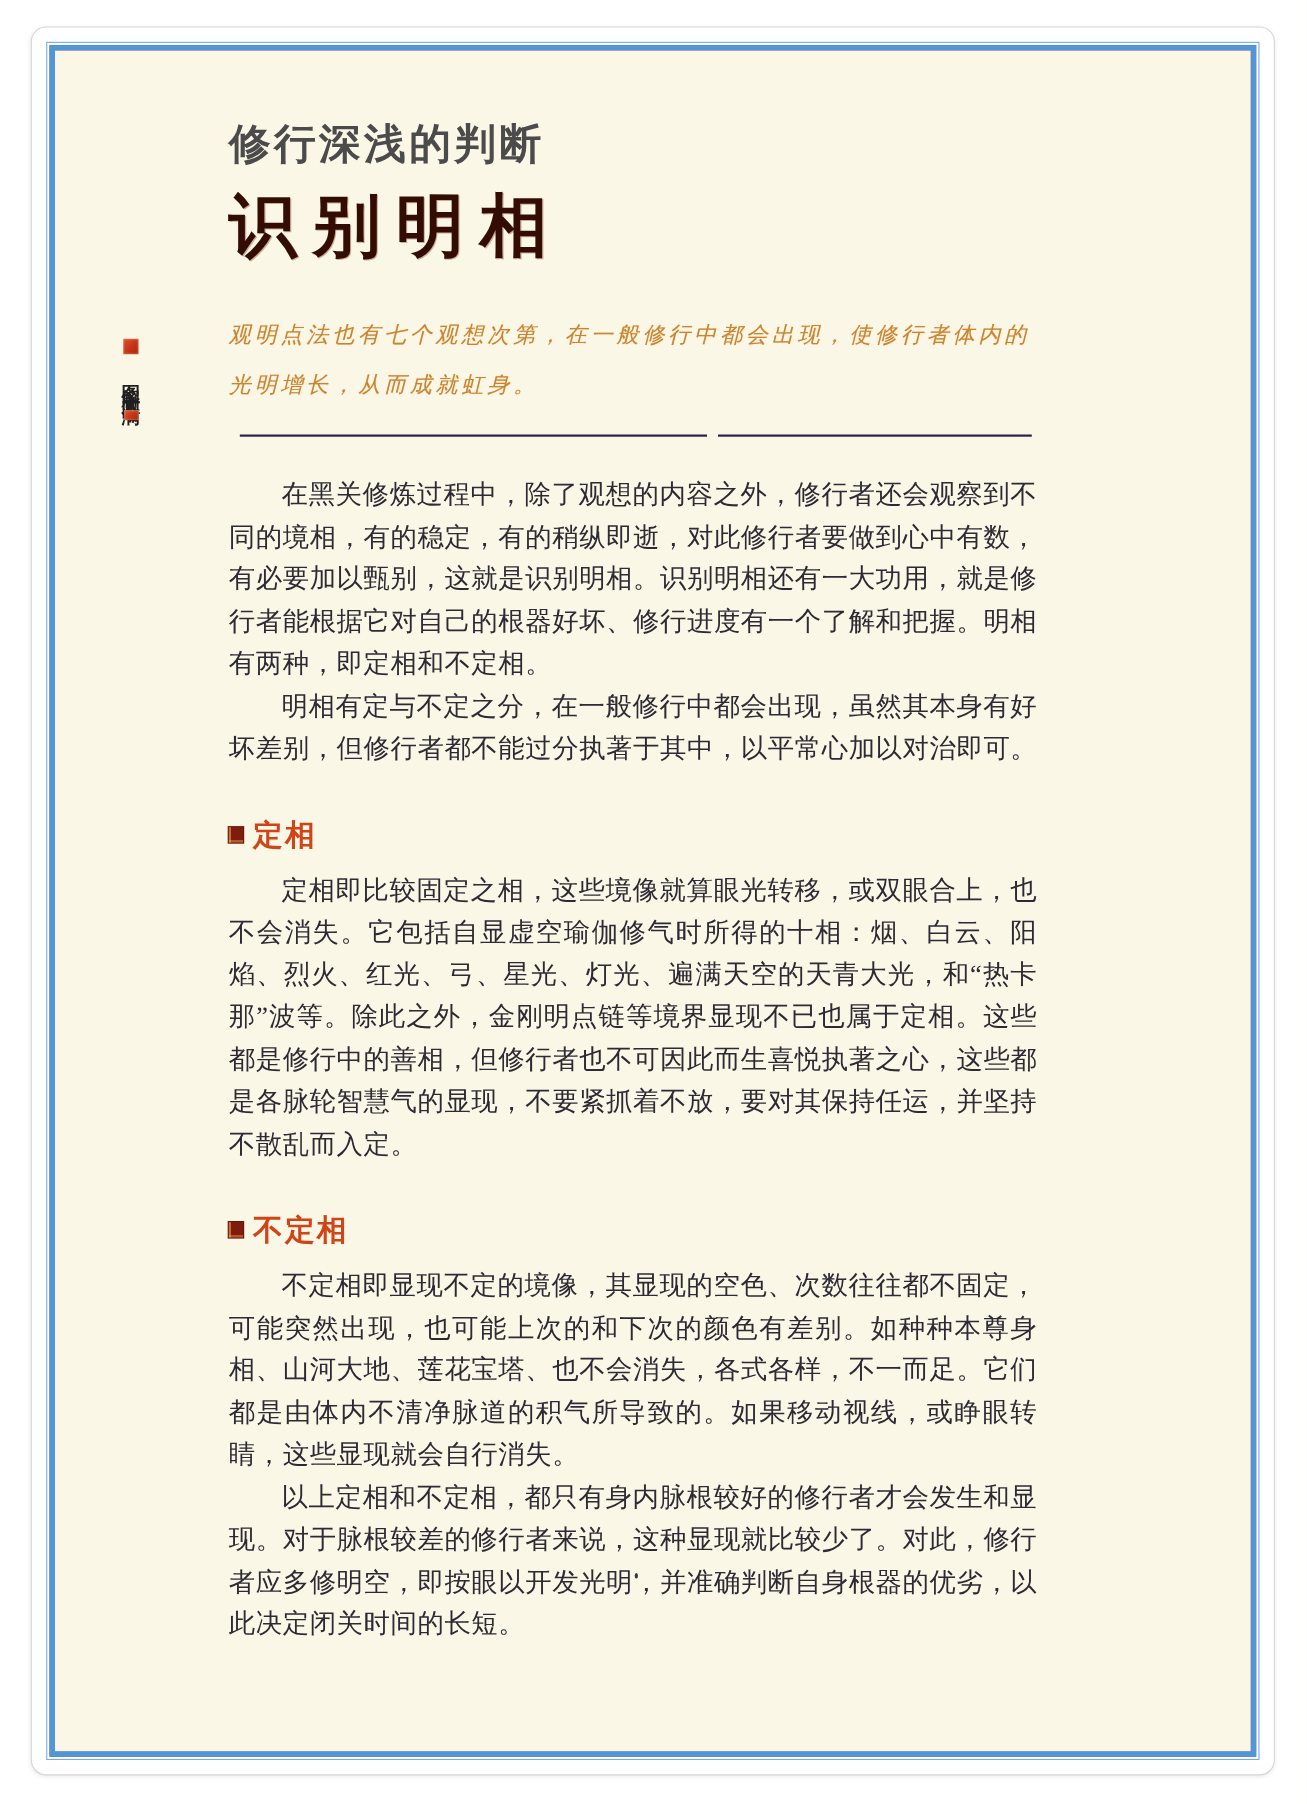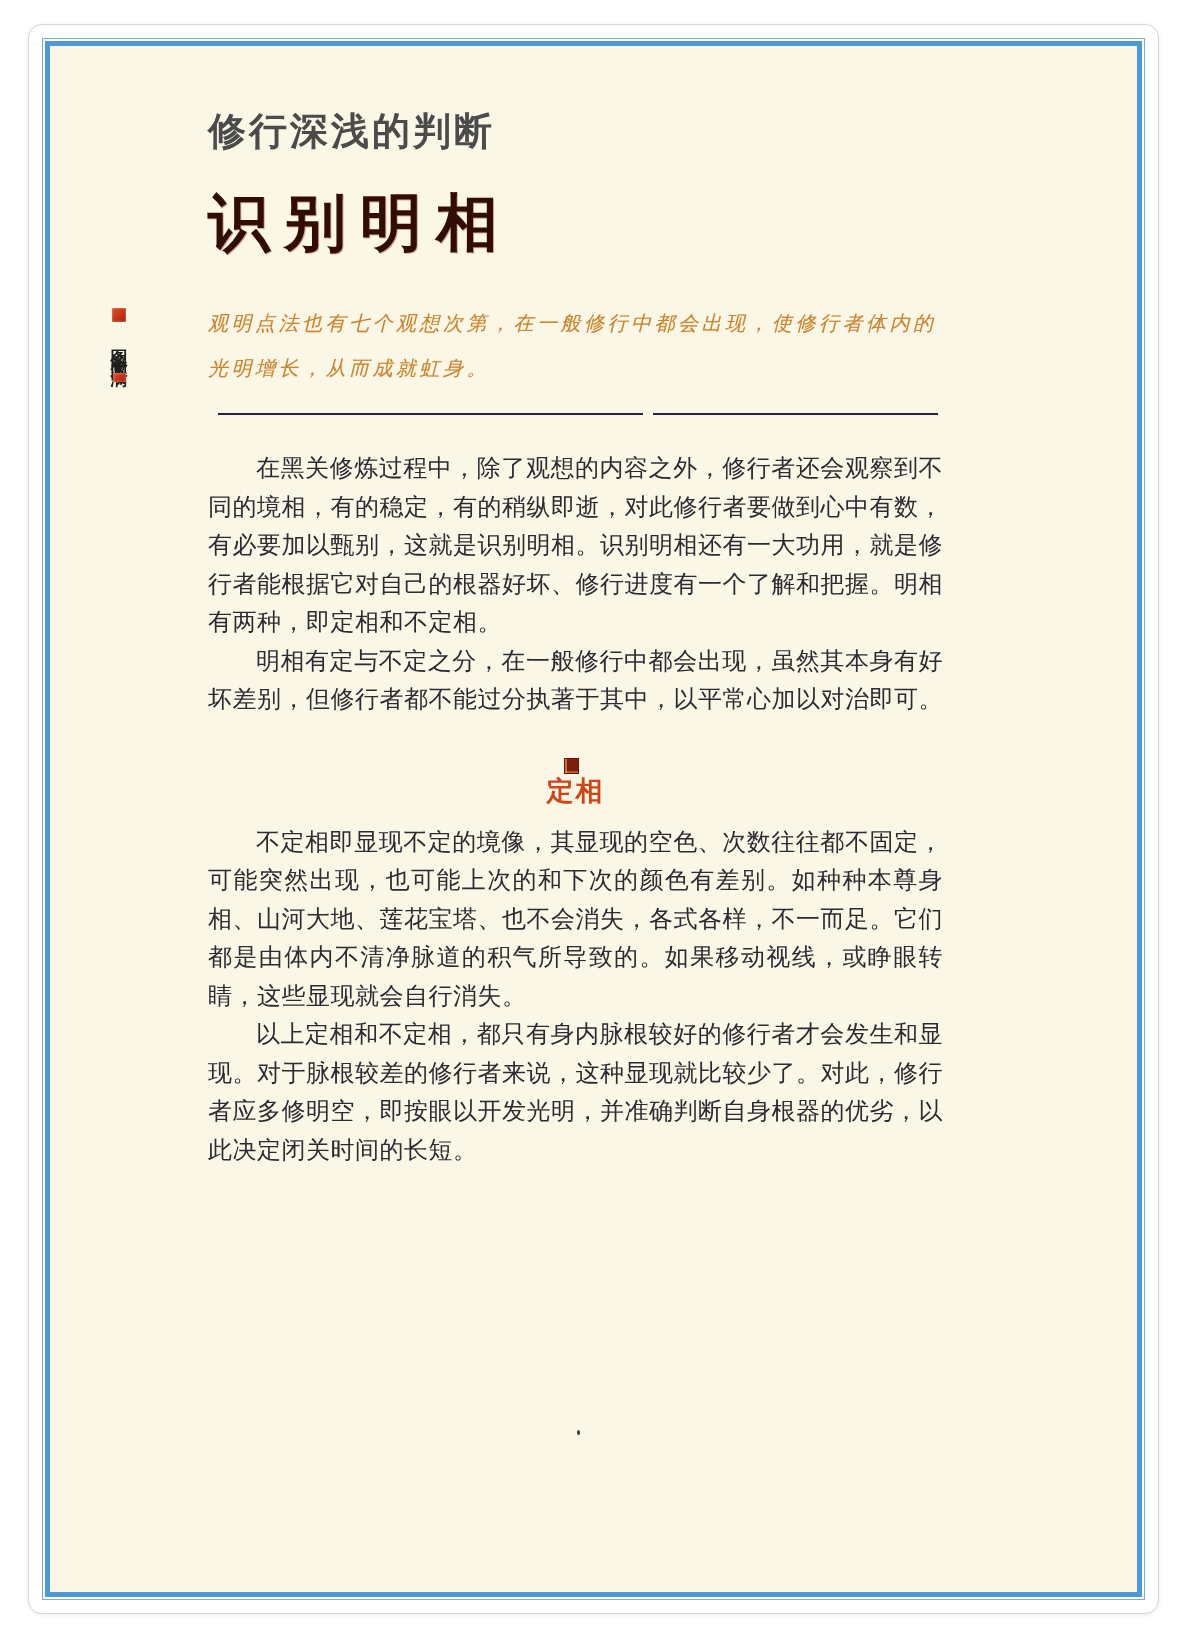--- a/index.html
+++ b/index.html
@@ -67,21 +67,21 @@
   }
   .kicker{
     margin:60px 0 0 0;
     font-family:"Liberation Sans","DejaVu Sans",sans-serif;
     font-size:38px;
     font-weight:bold;
     letter-spacing:3px;
     color:#4b4b4b;
   }
   .title{
-    margin:24px 0 0 0;
+    margin:6px 0 0 0;
     font-family:"Liberation Serif","DejaVu Serif",serif;
     font-size:62px;
     font-weight:bold;
     letter-spacing:14px;
     color:#330d03;
     text-shadow:1px 1px 0 rgba(120,30,10,0.35);
   }
   .intro{
     margin:36px 0 0 0;
     font-style:italic;
@@ -110,21 +110,21 @@
     text-indent:2em;
   }
   .body-block{margin-top:34px;}
   .section-head{
     margin:40px 0 14px 0;
     font-family:"Liberation Sans","DejaVu Sans",sans-serif;
     font-size:27px;
     font-weight:bold;
     color:#cf4517;
     letter-spacing:2px;
-    display:flex;align-items:center;flex-direction:column;
+    display:flex;align-items:center;
   }
   .bullet{
     display:inline-block;
     width:13px;height:14px;
     margin-right:9px;
     background:
       linear-gradient(90deg, rgba(255,180,90,0.55) 0 2px, transparent 2px 4px),
       linear-gradient(0deg, rgba(255,180,90,0.4) 0 2px, transparent 2px 5px),
       #7e1c0e;
     box-shadow:0 0 0 1px #6a160b;
@@ -158,21 +158,26 @@
           <div class="divider"></div>
 
           <div class="body-block">
             <p class="body-p">在黑关修炼过程中，除了观想的内容之外，修行者还会观察到不同的境相，有的稳定，有的稍纵即逝，对此修行者要做到心中有数，有必要加以甄别，这就是识别明相。识别明相还有一大功用，就是修行者能根据它对自己的根器好坏、修行进度有一个了解和把握。明相有两种，即定相和不定相。</p>
             <p class="body-p">明相有定与不定之分，在一般修行中都会出现，虽然其本身有好坏差别，但修行者都不能过分执著于其中，以平常心加以对治即可。</p>
 
             <h3 class="section-head">
               <span class="bullet"></span>
               <span>定相</span>
             </h3>
+            <p class="body-p">定相即比较固定之相，这些境像就算眼光转移，或双眼合上，也不会消失。它包括自显虚空瑜伽修气时所得的十相：烟、白云、阳焰、烈火、红光、弓、星光、灯光、遍满天空的天青大光，和“热卡那”波等。除此之外，金刚明点链等境界显现不已也属于定相。这些都是修行中的善相，但修行者也不可因此而生喜悦执著之心，这些都是各脉轮智慧气的显现，不要紧抓着不放，要对其保持任运，并坚持不散乱而入定。</p>
 
+            <h3 class="section-head">
+              <span class="bullet"></span>
+              <span>不定相</span>
+            </h3>
             <p class="body-p">不定相即显现不定的境像，其显现的空色、次数往往都不固定，可能突然出现，也可能上次的和下次的颜色有差别。如种种本尊身相、山河大地、莲花宝塔、也不会消失，各式各样，不一而足。它们都是由体内不清净脉道的积气所导致的。如果移动视线，或睁眼转睛，这些显现就会自行消失。</p>
             <p class="body-p">以上定相和不定相，都只有身内脉根较好的修行者才会发生和显现。对于脉根较差的修行者来说，这种显现就比较少了。对此，修行者应多修明空，即按眼以开发光明，并准确判断自身根器的优劣，以此决定闭关时间的长短。</p>
           </div>
         </main>
 
         <span class="footer-dot"></span>
       </div>
     </div>
   </div>
 </div>

